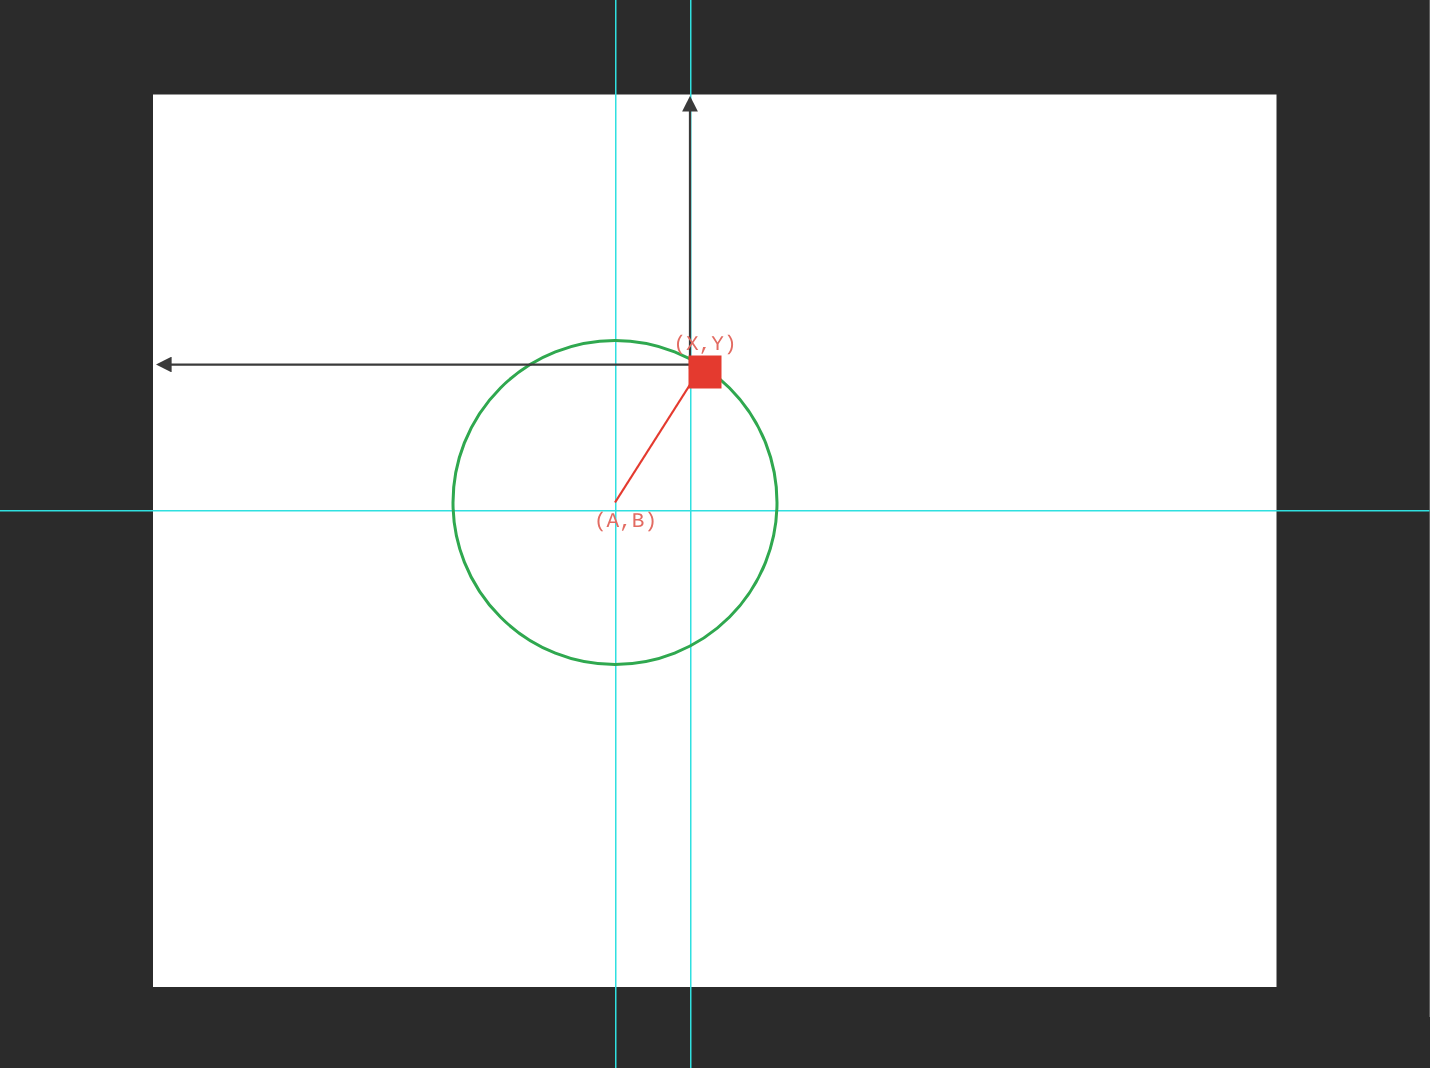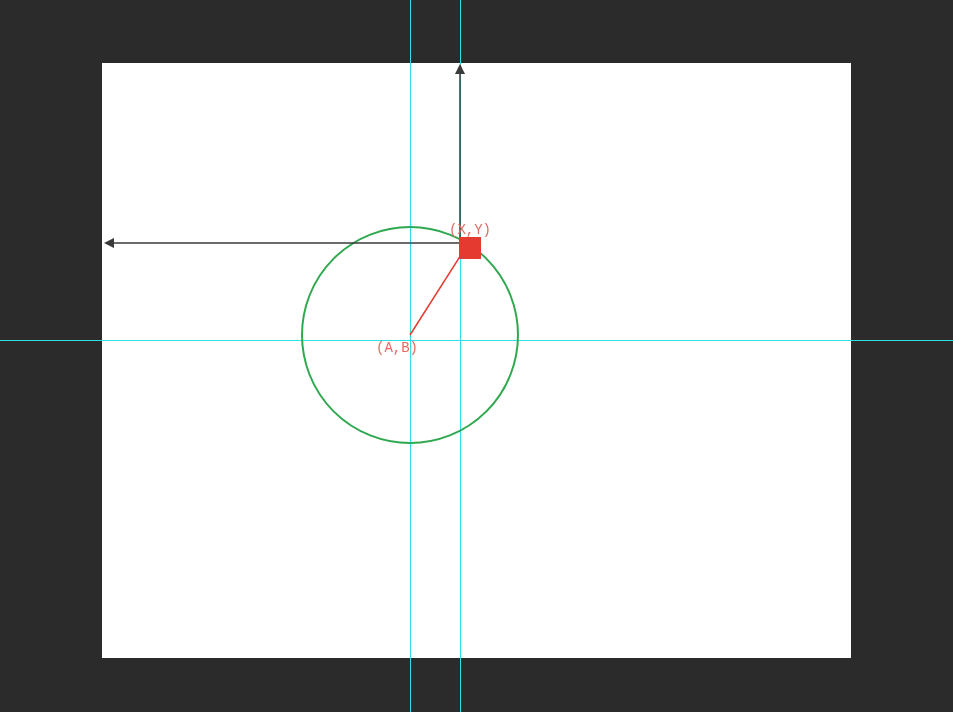--- a/index.html
+++ b/index.html
@@ -91,15 +91,15 @@
 
     <line x1="460" y1="246" x2="460" y2="66" stroke="#3a3a3a" stroke-width="1.5" marker-end="url(#arrowHead)"></line>
 
     <line x1="460" y1="243" x2="106" y2="243" stroke="#3a3a3a" stroke-width="1.5" marker-end="url(#arrowHead)"></line>
   </svg>
 
   <div class="red-square" style="left:459px; top:237px;"></div>
 
   <div class="lbl" style="left:449px; top:222px;">(X,Y)</div>
 
-  <div class="lbl" style="left:376px; top:340px;">(A,B)</div>
+  <div class="lbl" style="left:396px; top:340px;">(A,B)</div>
 
 </div>
 
 </body></html>

